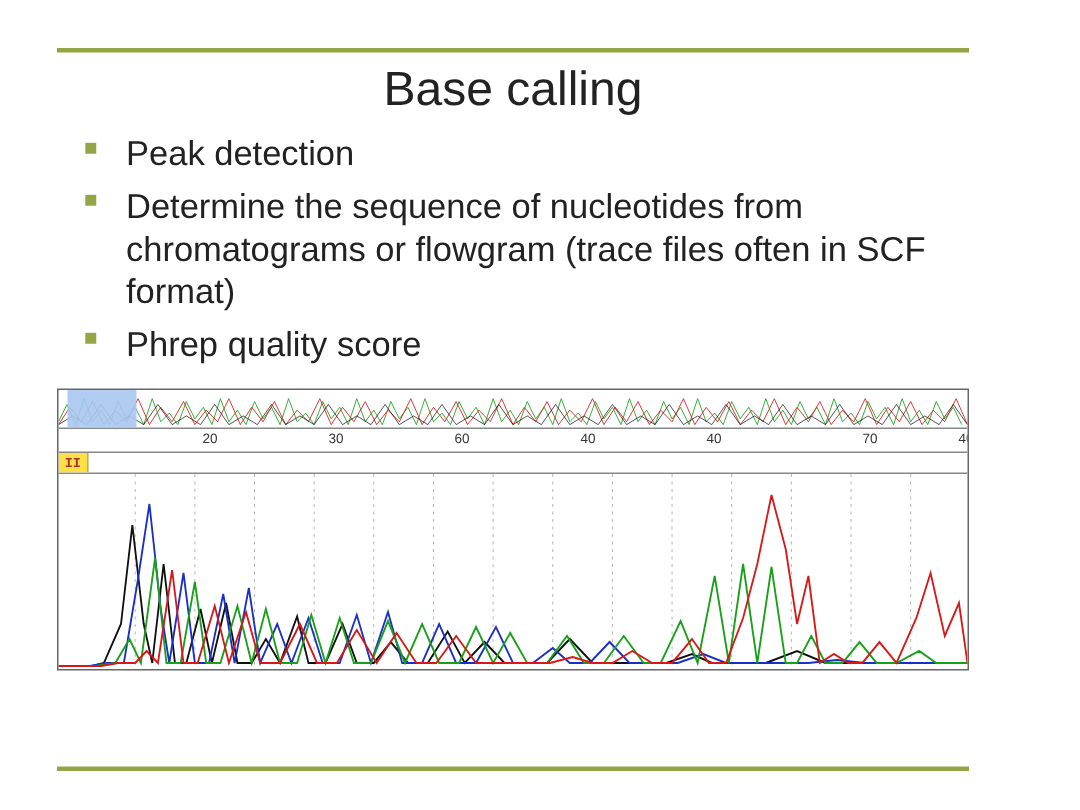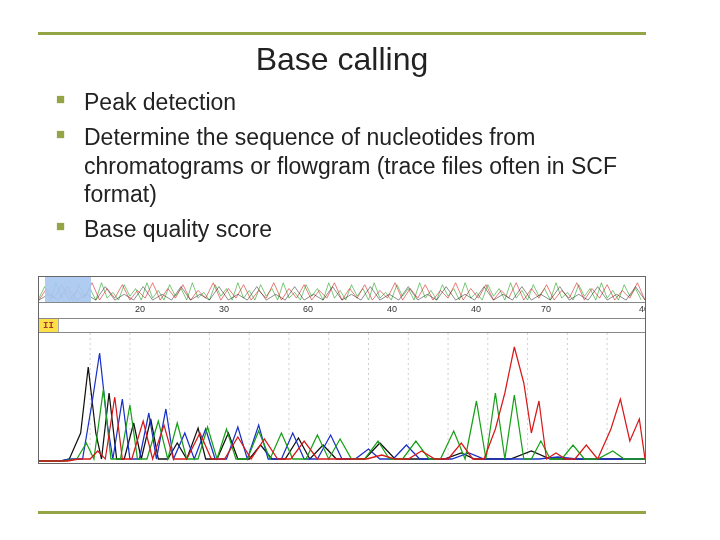--- a/index.html
+++ b/index.html
@@ -4,61 +4,61 @@
 <style>
   * { margin: 0; padding: 0; box-sizing: border-box; }
   html, body { width: 720px; height: 540px; background: #fff; font-family: Arial, Helvetica, sans-serif; }
   .slide { width: 684px; height: 540px; padding: 32px 38px 20px 38px; position: relative; }
   .rule { height: 3px; background: #93a545; margin-bottom: 6px; }
   .rule-bottom { position: absolute; left: 38px; right: 38px; bottom: 26px; height: 3px; background: #93a545; }
   h1.title { text-align: center; font-size: 32px; font-weight: 400; color: #222; margin: 4px 0 10px 0; }
   ul.bullets { list-style: none; padding-left: 18px; }
   ul.bullets li { position: relative; font-size: 23px; color: #222; line-height: 1.25; margin-bottom: 6px; padding-left: 28px; }
   ul.bullets li::before { content: "■"; position: absolute; left: 0; top: 2px; color: #93a545; font-size: 15px; }
-  .chrom { margin-top: 32px; height: 188px; width: 100%; border: 1px solid #666; background: #fff; position: relative; overflow: hidden; }
+  .chrom { margin-top: 15px; height: 188px; width: 100%; border: 1px solid #666; background: #fff; position: relative; overflow: hidden; }
   .mini { height: 26px; border-bottom: 1px solid #888; position: relative; }
   .mini .sel { position: absolute; left: 6px; top: 0; width: 46px; height: 100%; background: #a7c6f0; opacity: .9; }
   .ruler { height: 16px; border-bottom: 1px solid #888; position: relative; font-size: 9px; color: #333; }
   .ruler .tick { position: absolute; top: 1px; }
   .seq { height: 14px; border-bottom: 1px solid #888; position: relative; font-family: "Courier New", monospace; font-size: 9px; letter-spacing: 3.2px; white-space: pre; color: #333; padding-left: 24px; overflow: hidden; }
   .seq .label { position: absolute; left: 0; top: 0; width: 20px; text-align: center; background: #fde047; color: #a33; font-weight: bold; letter-spacing: 0; height: 100%; border-right: 1px solid #aaa; line-height: 14px; }
   .trace { position: absolute; left: 0; right: 0; top: 56px; bottom: 0; }
   .trace svg { width: 100%; height: 100%; display: block; }
   .grid line { stroke: #999; stroke-dasharray: 2 3; stroke-width: 0.5; }
 </style>
 </head>
 <body>
 
 <div class="slide">
   <div class="rule"></div>
   <h1 class="title">Base calling</h1>
 
   <ul class="bullets">
     <li>Peak detection</li>
     <li>Determine the sequence of nucleotides from chromatograms or flowgram (trace files often in SCF format)</li>
-    <li>Base quality score</li>
+    <li>Phrep quality score</li>
   </ul>
 
   <div class="chrom">
     <div class="mini">
       <div class="sel"></div>
       <svg viewBox="0 0 640 26" preserveAspectRatio="none" width="100%" height="100%">
         <polyline fill="none" stroke="#18a018" stroke-width="0.6" points="0,22 6,10 12,24 18,6 24,22 30,14 36,24 42,8 48,20 54,12 60,24 66,6 72,22 78,16 84,24 90,8 96,20 102,12 108,24 114,6 120,22 126,14 132,24 138,8 144,20 150,12 156,24 162,6 168,22 174,16 180,24 186,8 192,20 198,12 204,24 210,6 216,22 222,14 228,24 234,8 240,20 246,12 252,24 258,6 264,22 270,16 276,24 282,8 288,20 294,12 300,24 306,6 312,22 318,14 324,24 330,8 336,20 342,12 348,24 354,6 360,22 366,16 372,24 378,8 384,20 390,12 396,24 402,6 408,22 414,14 420,24 426,8 432,20 438,12 444,24 450,6 456,22 462,16 468,24 474,8 480,20 486,12 492,24 498,6 504,22 510,14 516,24 522,8 528,20 534,12 540,24 546,6 552,22 558,16 564,24 570,8 576,20 582,12 588,24 594,6 600,22 606,14 612,24 618,8 624,20 630,12 636,24"></polyline>
         <polyline fill="none" stroke="#d81818" stroke-width="0.6" points="0,24 8,12 16,22 24,8 32,24 40,14 48,22 56,6 64,24 72,12 80,22 88,8 96,24 104,14 112,22 120,6 128,24 136,12 144,22 152,8 160,24 168,14 176,22 184,6 192,24 200,12 208,22 216,8 224,24 232,14 240,22 248,6 256,24 264,12 272,22 280,8 288,24 296,14 304,22 312,6 320,24 328,12 336,22 344,8 352,24 360,14 368,22 376,6 384,24 392,12 400,22 408,8 416,24 424,14 432,22 440,6 448,24 456,12 464,22 472,8 480,24 488,14 496,22 504,6 512,24 520,12 528,22 536,8 544,24 552,14 560,22 568,6 576,24 584,12 592,22 600,8 608,24 616,14 624,22 632,6 640,24"></polyline>
         <polyline fill="none" stroke="#101010" stroke-width="0.5" points="0,24 10,18 20,24 30,10 40,24 50,18 60,24 70,10 80,24 90,18 100,24 110,10 120,24 130,18 140,24 150,10 160,24 170,18 180,24 190,10 200,24 210,18 220,24 230,10 240,24 250,18 260,24 270,10 280,24 290,18 300,24 310,10 320,24 330,18 340,24 350,10 360,24 370,18 380,24 390,10 400,24 410,18 420,24 430,10 440,24 450,18 460,24 470,10 480,24 490,18 500,24 510,10 520,24 530,18 540,24 550,10 560,24 570,18 580,24 590,10 600,24 610,18 620,24 630,10 640,24"></polyline>
       </svg>
     </div>
 
     <div class="ruler">
       <span class="tick" style="left:96px">20</span>
       <span class="tick" style="left:180px">30</span>
       <span class="tick" style="left:264px">60</span>
       <span class="tick" style="left:348px">40</span>
       <span class="tick" style="left:432px">40</span>
-      <span class="tick" style="left:502px">70</span>
+      <span class="tick" style="left:536px">70</span>
       <span class="tick" style="left:600px">40</span>
     </div>
 
     <div class="seq">
       <span class="label">II</span>
       
     </div>
 
     <div class="trace">
       <svg viewBox="0 0 640 130" preserveAspectRatio="none">

